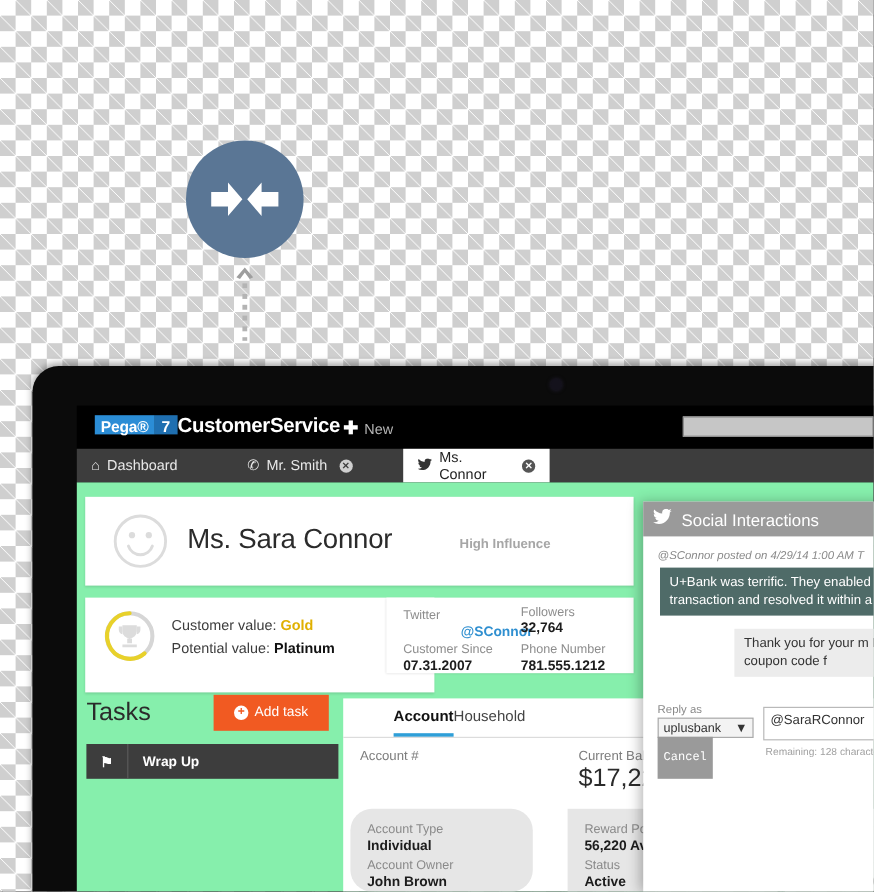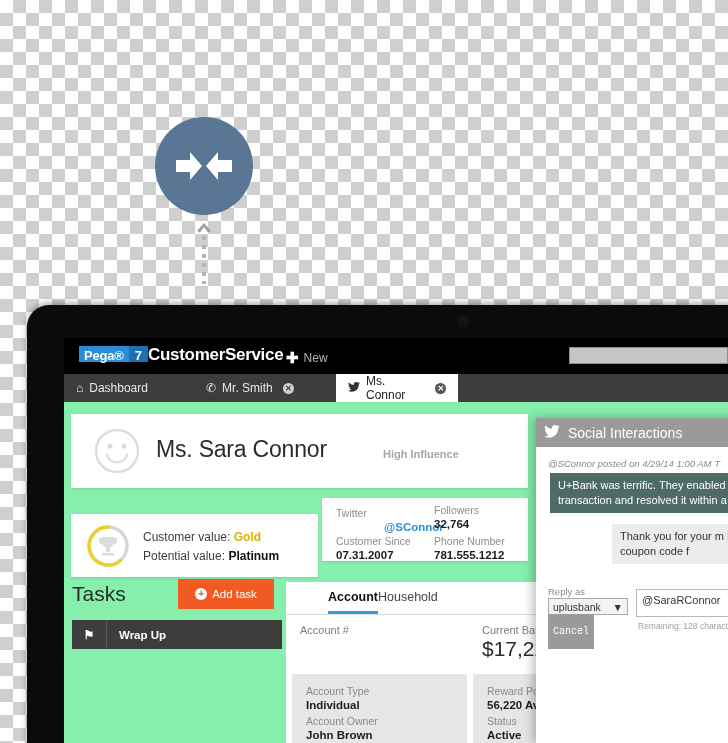--- a/index.html
+++ b/index.html
@@ -98,21 +98,21 @@
   #avatar{
     position:absolute;left:22px;top:13px;width:48px;height:48px;
   }
   #cust-name{
     position:absolute;left:85px;top:22px;font-size:23px;color:#2b2b2b;letter-spacing:-.2px;
   }
   #influence{
     position:absolute;left:312px;top:34px;font-size:11px;color:#a6a6a6;font-weight:bold;
   }
 
-  #value-card{position:absolute;left:7px;top:112px;width:247px;height:63px;}
+  #value-card{position:absolute;left:7px;top:96px;width:247px;height:79px;padding-left:44px;}
   #trophy{position:absolute;left:14px;top:9px;width:46px;height:46px;}
   #value-lines{position:absolute;left:72px;top:14px;font-size:12px;color:#3c3c3c;line-height:19px;}
   #value-lines .gold{color:#e0b000;font-weight:bold;}
   #value-lines .plat{color:#111;font-weight:bold;}
 
   #social-stats-card{position:absolute;left:258px;top:96px;width:206px;height:63px;}
   .stat{position:absolute;font-size:10.5px;line-height:14px;}
   .stat .lbl{color:#8d8d8d;display:block;}
   .stat .val{color:#1c1c1c;font-weight:bold;display:block;font-size:11.5px;}
   .stat .val.link{color:#2f8fd0;margin-left:48px;}
@@ -156,21 +156,21 @@
   #bal-lbl{position:absolute;left:196px;top:42px;font-size:11px;color:#7d7d7d;}
   #bal-val{position:absolute;left:196px;top:55px;font-size:21px;color:#2b2b2b;}
   #last-date{position:absolute;left:384px;top:55px;font-size:21px;color:#2b2b2b;}
 
   .detail-box{position:absolute;top:92px;height:69px;background:#e6e6e6;}
   .detail-box .fld{font-size:10.5px;line-height:14px;}
   .detail-box .fld .lbl{color:#8a8a8a;display:block;}
   .detail-box .fld .val{color:#1c1c1c;font-weight:bold;display:block;font-size:11.5px;}
   .detail-box .f1{position:absolute;left:14px;top:10px;}
   .detail-box .f2{position:absolute;left:14px;top:40px;}
-  #box-1{left:6px;width:175px;}
+  #box-1{left:6px;width:152px;border-radius:18px;}
   #box-2{left:187px;width:175px;}
   #box-3{left:368px;width:175px;}
 
   
   #social-panel{
     position:absolute;left:536px;top:418px;width:210px;height:325px;background:#fff;
     box-shadow:-3px 0 10px rgba(0,0,0,.28);
   }
   #social-head{
     height:29px;background:#9a9a9a;display:flex;align-items:center;color:#fff;

